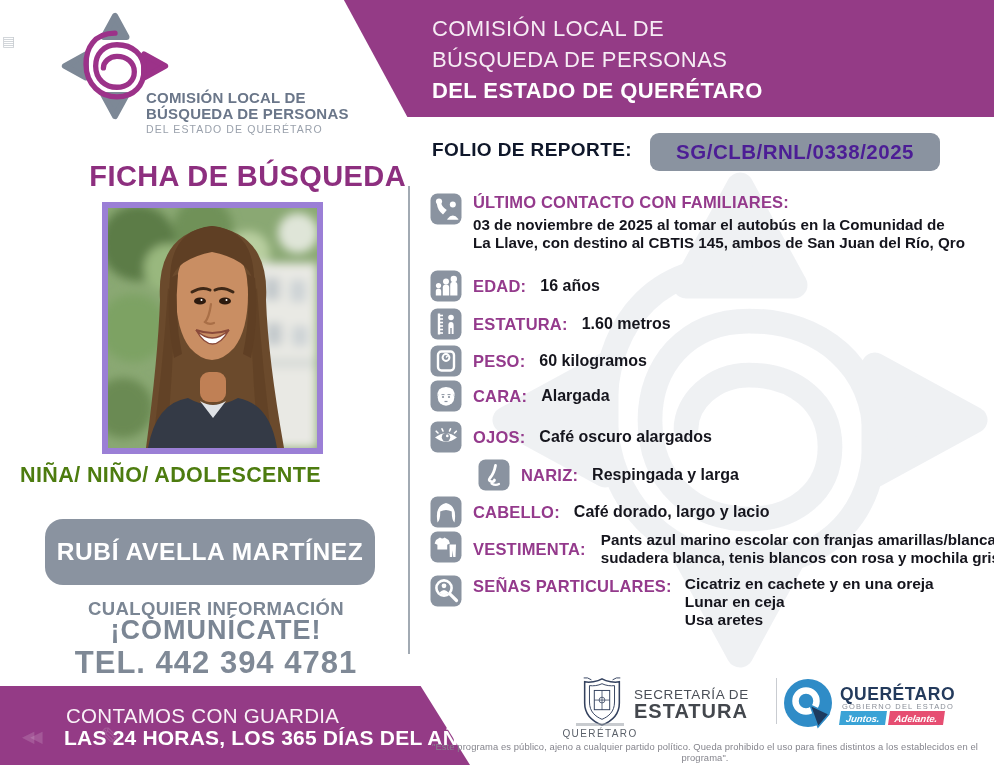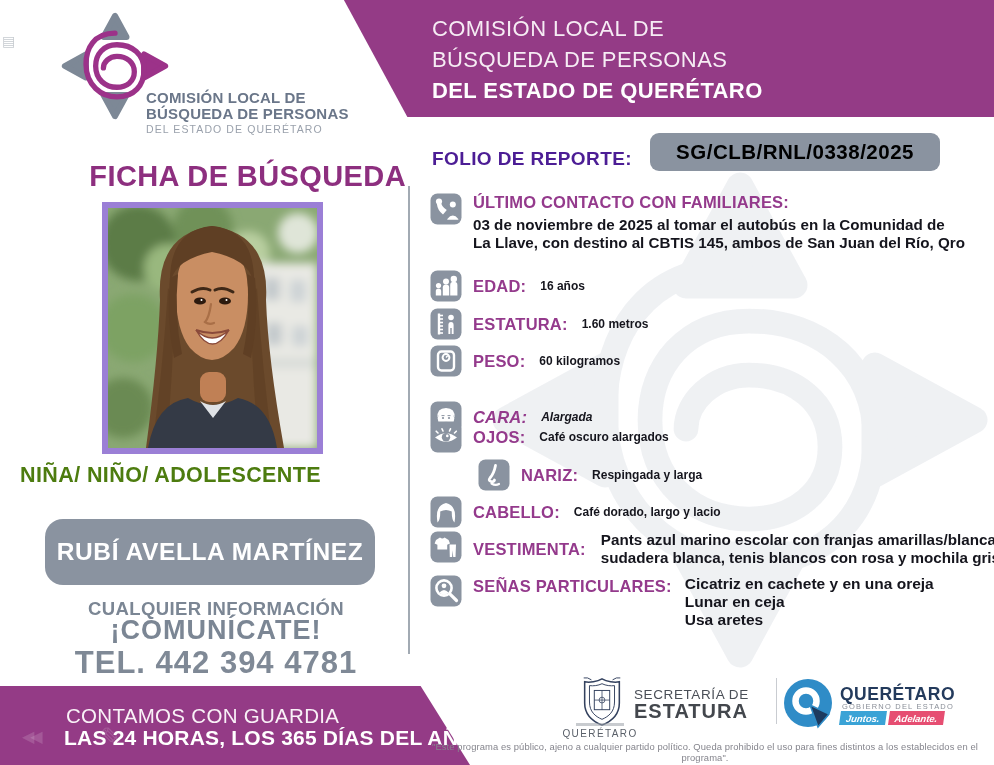--- a/index.html
+++ b/index.html
@@ -7,23 +7,23 @@
           font-family:"Liberation Sans",sans-serif;}
   .abs{position:absolute;}
 
   
   .banner{left:340px;top:0;width:654px;height:117px;background:#943b86;
           clip-path:polygon(0.6% 0,100% 0,100% 100%,10.3% 100%);}
   .banner-text{left:432px;top:13px;color:#fff;line-height:31px;font-size:22px;letter-spacing:.4px;}
   .banner-text .b1,.banner-text .b2{font-weight:500;color:#f6ecf4;}
   .banner-text .b3{font-weight:800;color:#ffffff;}
 
-  .folio-label{left:432px;top:148px;font-size:19px;font-weight:800;color:#4c1d95;letter-spacing:.4px;}
+  .folio-label{left:432px;top:139px;font-size:19px;font-weight:800;color:#0f172a;letter-spacing:.4px;}
   .folio-badge{left:650px;top:133px;width:290px;height:38px;background:#8a93a0;border-radius:9px;
-               display:flex;align-items:center;justify-content:center;color:#000000;font-weight:800;
+               display:flex;align-items:center;justify-content:center;color:#4c1d95;font-weight:800;
                font-size:20.5px;letter-spacing:.5px;}
 
   
   .org-text{left:146px;top:90px;}
   .org-text .o1,.org-text .o2{font-size:15px;font-weight:800;color:#6a7689;line-height:15.5px;letter-spacing:.2px;}
   .org-text .o3{font-size:10.5px;font-weight:400;color:#9aa1ac;letter-spacing:1.1px;margin-top:2px;}
 
   .ficha-title{left:18px;top:160px;width:388px;text-align:right;font-size:29px;font-weight:800;
                color:#8d2f7f;letter-spacing:.4px;}
 
@@ -53,21 +53,21 @@
   .watermark{left:470px;top:150px;opacity:.85;}
 
   
   .vdivider{left:408px;top:186px;width:2px;height:468px;background:#929ba6;opacity:.85;}
 
   
   .field-row{left:430px;display:flex;align-items:center;gap:11px;z-index:2;}
   .field-row.start{align-items:flex-start;}
   .ficon{width:32px;height:32px;flex:0 0 32px;}
   .flabel{color:#943a8c;font-weight:800;font-size:16.5px;letter-spacing:.2px;white-space:nowrap;}
-  .fvalue{color:#15151d;font-weight:800;font-size:12px;margin-left:3px;white-space:nowrap;}
+  .fvalue{color:#15151d;font-weight:800;font-size:16px;margin-left:3px;white-space:nowrap;}
   .fdesc{color:#15151d;font-weight:800;font-size:15.2px;line-height:17.5px;white-space:nowrap;}
   .vlines{color:#15151d;font-weight:800;font-size:15.2px;line-height:17.5px;white-space:nowrap;}
   .vlines3{color:#15151d;font-weight:800;font-size:15.5px;line-height:18px;white-space:nowrap;}
 
   
   .sec-l1{left:634px;top:687px;font-size:13.5px;color:#4a4f57;letter-spacing:.6px;}
   .sec-l2{left:634px;top:700px;font-size:20px;font-weight:800;color:#43474d;letter-spacing:1px;}
   .sec-bar{left:576px;top:723px;width:48px;height:3px;background:#9aa0a8;opacity:.55;}
   .sec-sub{left:560px;top:728px;width:80px;text-align:center;font-size:10px;color:#5a6069;letter-spacing:1.4px;}
   .foot-divider{left:776px;top:678px;width:1px;height:46px;background:#c9ccd1;}
@@ -251,21 +251,21 @@
           <rect x=".5" y=".5" width="31" height="31" rx="7" fill="#8a93a0"></rect>
         <rect x="8" y="6.5" width="16" height="19" rx="3.5" fill="none" stroke="#fff" stroke-width="2.4"></rect>
         <circle cx="16" cy="12.5" r="3.4" fill="none" stroke="#fff" stroke-width="2"></circle>
         <line x1="16" y1="12.5" x2="17.8" y2="10.6" stroke="#fff" stroke-width="1.4"></line>
       </svg>
     </span>
     <span class="flabel">PESO:</span>
     <span class="fvalue">60 kilogramos</span>
   </div>
 
-  <div class="abs field-row" style="top:401px;font-style:italic;">
+  <div class="abs field-row" style="top:380px;">
     <span class="ficon">
       <svg width="32" height="32" viewBox="0 0 32 32">
           <rect x=".5" y=".5" width="31" height="31" rx="7" fill="#8a93a0"></rect>
         <circle cx="16" cy="17.5" r="8.3" fill="#fff"></circle>
         <path d="M7.5 17 Q6.5 7 16 7 Q25.5 7 24.5 17 Q23 11 16 11 Q9 11 7.5 17 Z" fill="#fff"></path>
         <circle cx="13" cy="17" r="1.1" fill="#8a93a0"></circle>
           <circle cx="19" cy="17" r="1.1" fill="#8a93a0"></circle>
         <path d="M11.5 14.6 h3 M17.5 14.6 h3" stroke="#8a93a0" stroke-width="1"></path>
         <path d="M14.5 21.5 h3" stroke="#8a93a0" stroke-width="1.2"></path>
       </svg>

